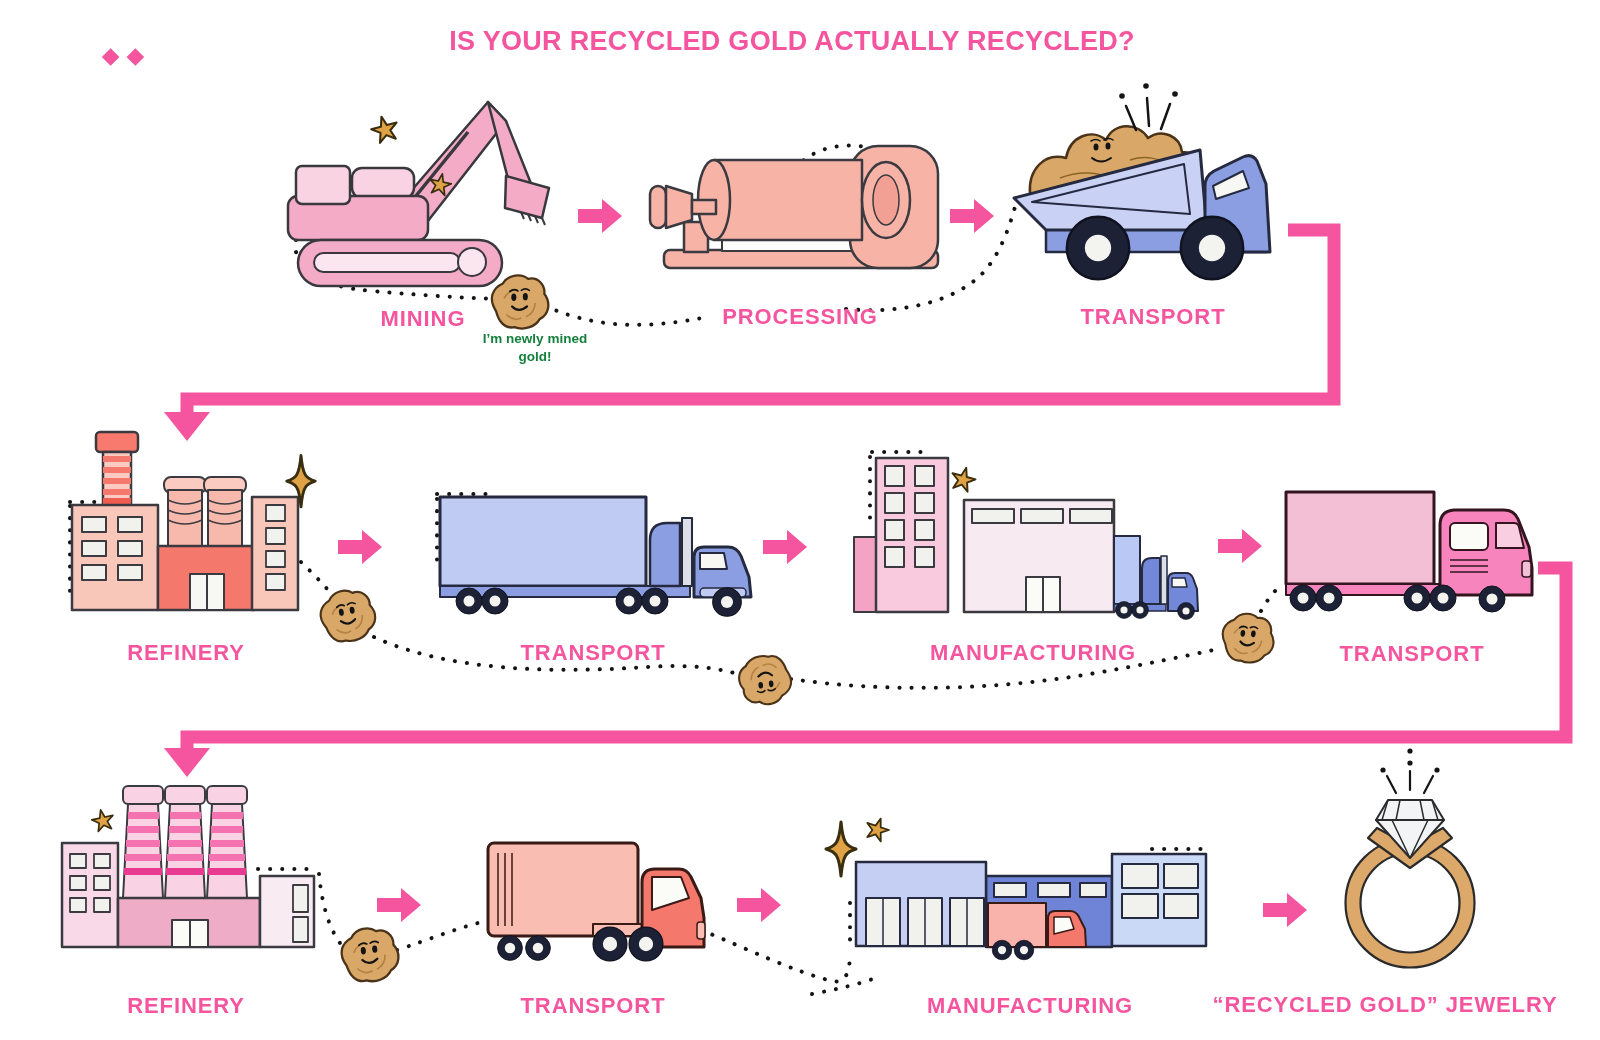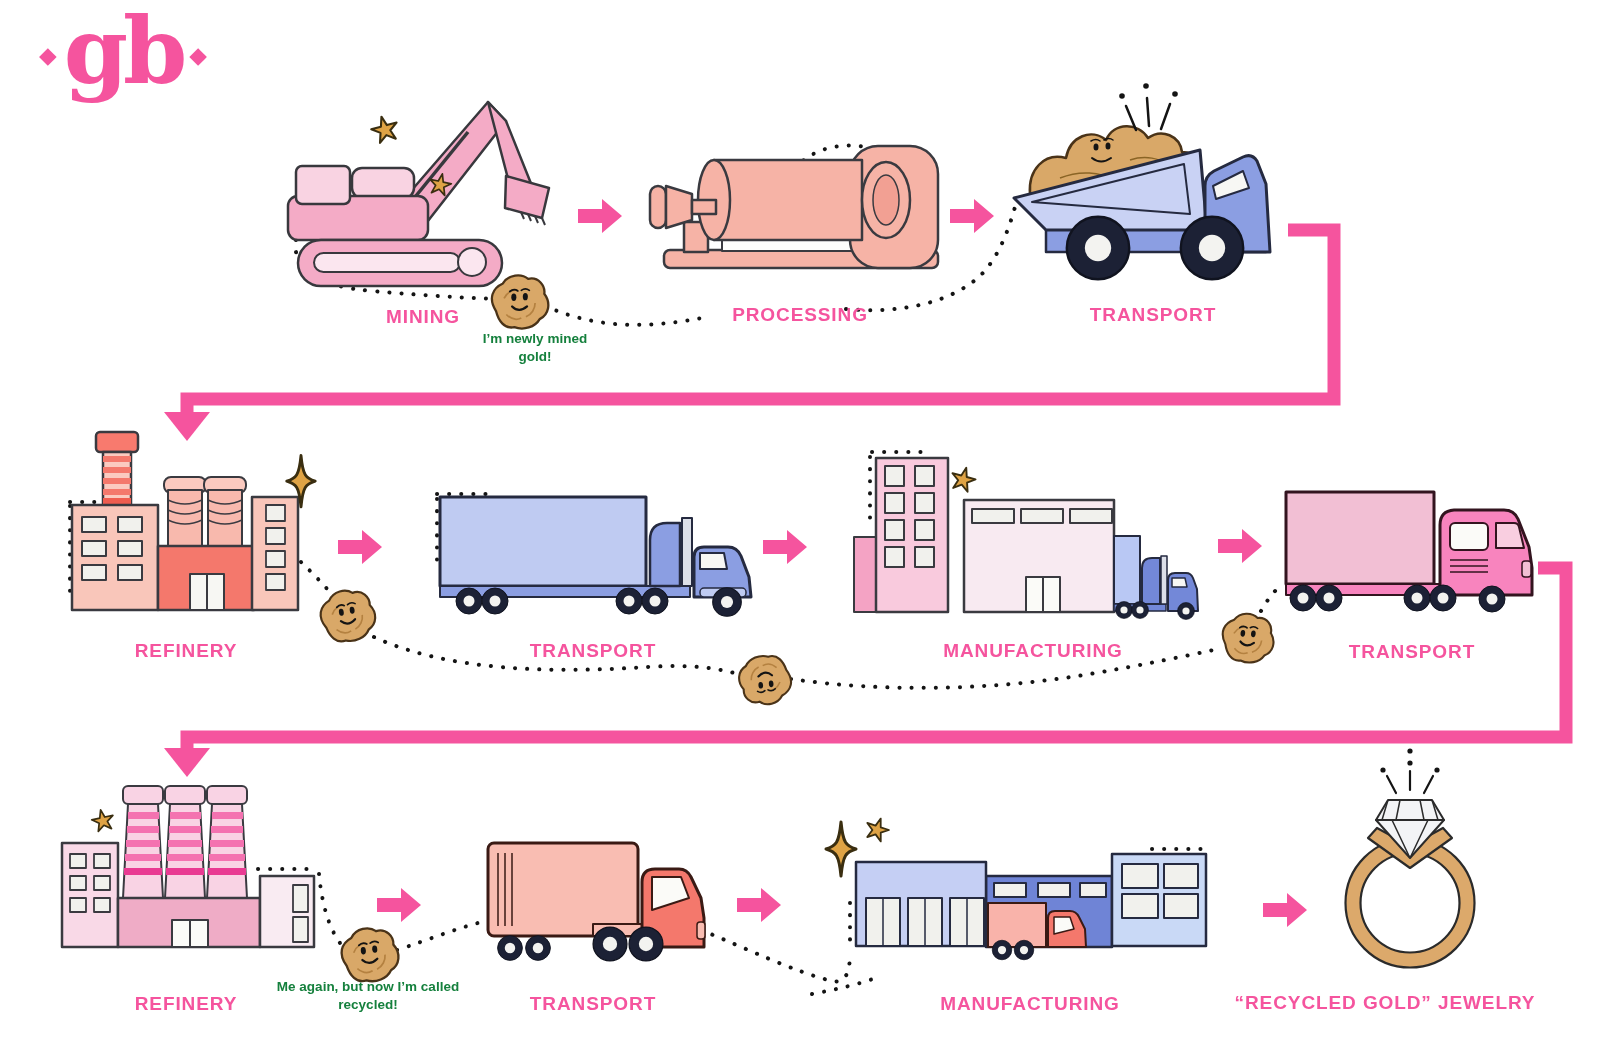--- a/index.html
+++ b/index.html
@@ -18,21 +18,21 @@
     display:flex; align-items:center; justify-content:center; gap:7px;
     color:#F5549E;
   }
   .logo .dia { font-size:23px; line-height:1; }
   .logo .gb {
     font-family:"DejaVu Serif", serif; font-weight:bold; font-size:92px;
     line-height:0.95; letter-spacing:-5px; margin-top:-6px;
   }
   .label {
     position:absolute; transform:translateX(-50%);
-    font-size:19px; font-weight:bold; letter-spacing:0.9px;
+    font-size:22px; font-weight:bold; letter-spacing:0.9px;
     color:#F5549E; white-space:nowrap;
   }
   .speech {
     position:absolute; transform:translateX(-50%); text-align:center;
     color:#15803d; font-weight:bold; font-size:13.5px; line-height:1.3;
   }
   .speech.s1 { width:125px; }
   .speech.s2 { width:230px; }
 </style>
 </head>
@@ -363,35 +363,34 @@
     <use href="#nugget" transform="translate(519,303) scale(1.15)"></use>
     <use href="#nugget" transform="translate(347,617) rotate(-8) scale(1.1)"></use>
     <use href="#nugget" transform="translate(766,679) rotate(175) scale(1.05)"></use>
     <use href="#nugget" transform="translate(1247,639) rotate(6) scale(1.05)"></use>
     <use href="#nugget" transform="translate(369,956) rotate(-5) scale(1.15)"></use>
   </g>
 </svg>
 
 <div class="logo">
   <span class="dia">◆</span>
-  <span class="gb">gb</span>
   <span class="dia">◆</span>
 </div>
 
+<div class="title">IS YOUR RECYCLED GOLD ACTUALLY RECYCLED?</div>
 
 <div class="label" style="left:423px; top:306px;">MINING</div>
 <div class="label" style="left:800px; top:304px;text-align:right;">PROCESSING</div>
 <div class="label" style="left:1153px; top:304px;">TRANSPORT</div>
 
 <div class="label" style="left:186px; top:640px;">REFINERY</div>
 <div class="label" style="left:593px; top:640px;">TRANSPORT</div>
 <div class="label" style="left:1033px; top:640px;">MANUFACTURING</div>
 <div class="label" style="left:1412px; top:641px;">TRANSPORT</div>
 
 <div class="label" style="left:186px; top:993px;">REFINERY</div>
 <div class="label" style="left:593px; top:993px;">TRANSPORT</div>
 <div class="label" style="left:1030px; top:993px;">MANUFACTURING</div>
 <div class="label" style="left:1385px; top:992px;text-align:right;">“RECYCLED GOLD” JEWELRY</div>
 
 <div class="speech s1" style="left:535px; top:330px;">I’m newly mined gold!</div>
-<div class="speech s2" style="left:368px; top:978px;">Me again, but now I’m called recycled!</div>
 
 </div>
 
 </body></html>

